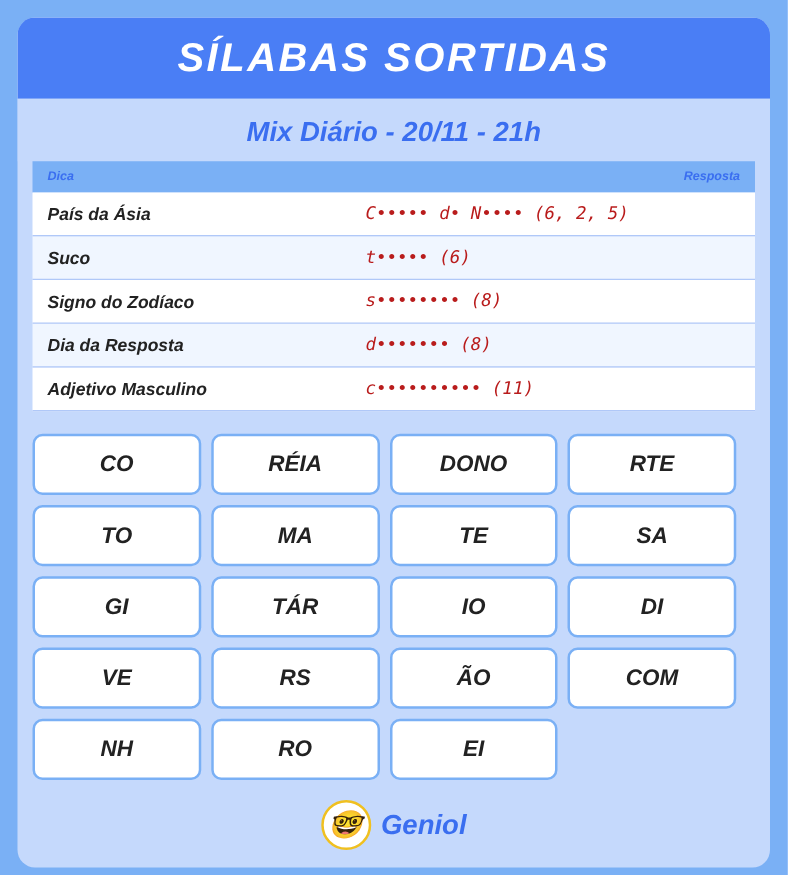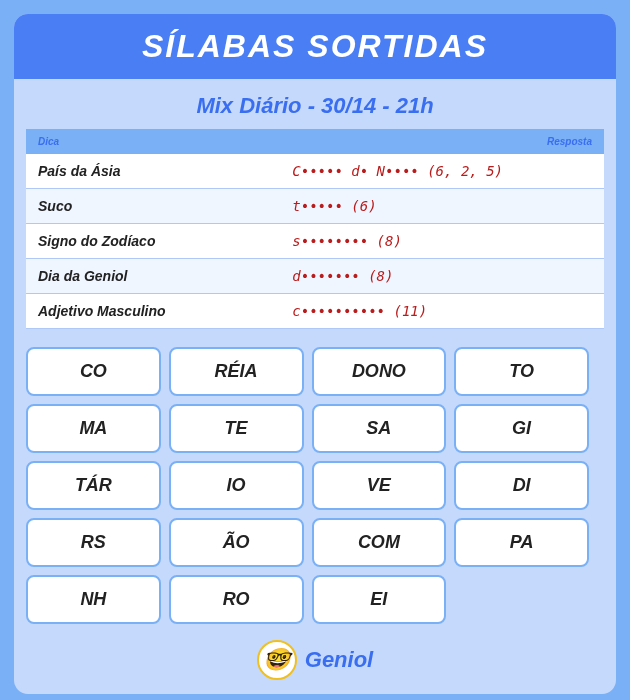--- a/index.html
+++ b/index.html
@@ -152,21 +152,21 @@
 </head>
 <body>
 
 <div class="outer-wrapper">
   <div class="inner-card">
 
     <div class="header">
       <h1>SÍLABAS SORTIDAS</h1>
     </div>
 
-    <div class="subtitle">Mix Diário - 30/14 - 21h</div>
+    <div class="subtitle">Mix Diário - 20/11 - 21h</div>
 
     <div class="table-section">
       <table>
         <thead>
           <tr>
             <th>Dica</th>
             <th>Resposta</th>
           </tr>
         </thead>
         <tbody id="table-body">
@@ -176,48 +176,48 @@
             </tr>
             <tr>
               <td>Suco</td>
               <td>t••••• (6)</td>
             </tr>
             <tr>
               <td>Signo do Zodíaco</td>
               <td>s•••••••• (8)</td>
             </tr>
             <tr>
-              <td>Dia da Geniol</td>
+              <td>Dia da Resposta</td>
               <td>d••••••• (8)</td>
             </tr>
             <tr>
               <td>Adjetivo Masculino</td>
               <td>c•••••••••• (11)</td>
             </tr>
           </tbody>
       </table>
     </div>
 
     <div class="syllable-grid" id="syllable-grid">
     <div class="syllable-cell">CO</div>
         <div class="syllable-cell">RÉIA</div>
         <div class="syllable-cell">DONO</div>
+        <div class="syllable-cell">RTE</div>
         <div class="syllable-cell">TO</div>
         <div class="syllable-cell">MA</div>
         <div class="syllable-cell">TE</div>
         <div class="syllable-cell">SA</div>
         <div class="syllable-cell">GI</div>
         <div class="syllable-cell">TÁR</div>
         <div class="syllable-cell">IO</div>
+        <div class="syllable-cell">DI</div>
         <div class="syllable-cell">VE</div>
-        <div class="syllable-cell">DI</div>
         <div class="syllable-cell">RS</div>
         <div class="syllable-cell">ÃO</div>
         <div class="syllable-cell">COM</div>
-        <div class="syllable-cell">PA</div>
         <div class="syllable-cell">NH</div>
         <div class="syllable-cell">RO</div>
         <div class="syllable-cell">EI</div>
       </div>
 
     <div class="footer-section">
       <div class="geniol-logo-circle">
         <span>🤓</span>
       </div>
       <span>Geniol</span>

